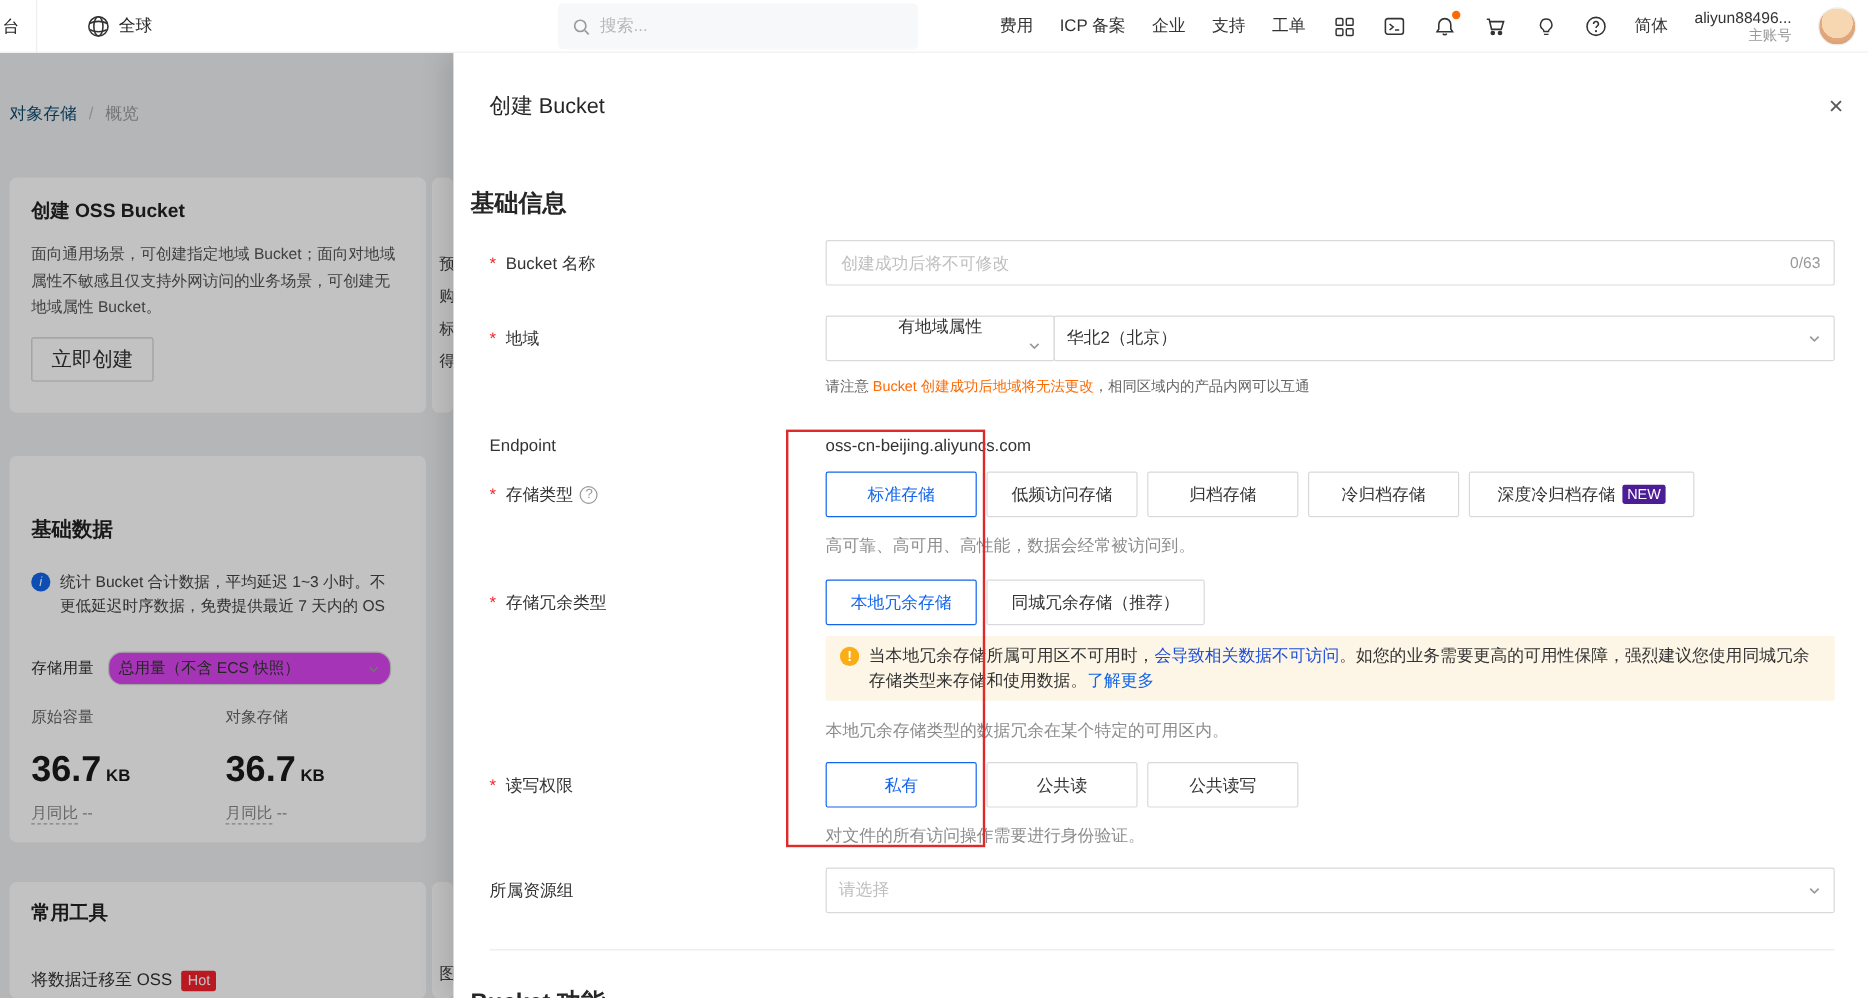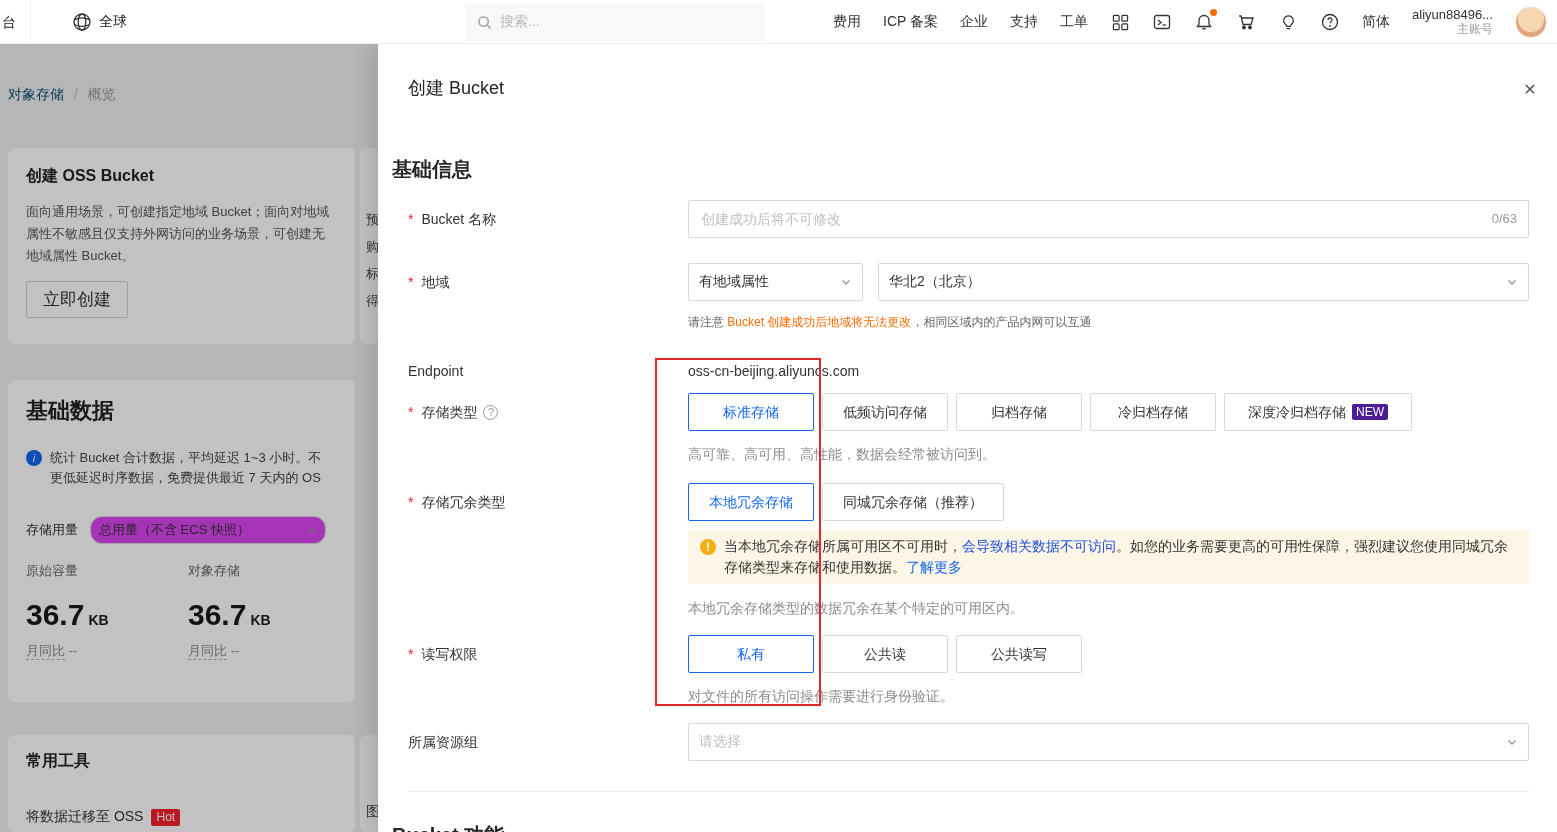--- a/index.html
+++ b/index.html
@@ -30,21 +30,21 @@
   .crumb .sep { color:#bbb; margin:0 6px; }
   .crumb .cur { color:#999; }
   .card { position:absolute; background:#fff; border-radius:6px; }
   .card-create { left:8px; top:104px; width:347px; height:196px; padding:18px; }
   .card-create h3 { font-size:16px; color:#222; }
   .card-create p { margin-top:14px; font-size:13px; line-height:22px; color:#555; }
   .btn-plain { margin-top:14px; display:inline-block; padding:6px 16px; border:1px solid #d0d0d0; border-radius:2px; background:#fff; color:#333; font-size:17px; cursor:pointer; }
   .sliver { left:360px; top:104px; width:18px; height:196px; padding:58px 0 0 6px; line-height:27px; color:#444; font-size:13px; overflow:hidden; }
   .sliver2 { left:360px; top:691px; width:18px; height:97px; padding:68px 0 0 6px; color:#444; font-size:14px; overflow:hidden; }
   .card-stats { left:8px; top:336px; width:347px; height:322px; padding:16px 0 0 18px; overflow:hidden; }
-  .card-stats h3 { font-size:22px; color:#222; }
+  .card-stats h3 { font-size:17px; color:#222;margin-top:34px; }
   .notice { margin-top:22px; display:flex; gap:8px; }
   .ic-info { flex:0 0 16px; width:16px; height:16px; border-radius:50%; background:#1366ec; color:#fff; font-size:11px; font-style:italic; text-align:center; line-height:16px; margin-top:2px; }
   .notice .tx { font-size:13px; line-height:20px; color:#444; white-space:nowrap; }
   .usage-row { margin-top:28px; display:flex; align-items:center; gap:12px; }
   .usage-lbl { font-size:13px; color:#333; }
   .mini-sel { display:flex; align-items:center; gap:8px; border:1px solid #d9d9d9; border-radius:12px; height:28px; padding:0 8px; width:236px; background:#d946ef; font-size:13px; color:#333; cursor:pointer; }
   .mini-sel svg { margin-left:auto; }
   .metrics { margin-top:18px; display:flex; }
   .metric { width:162px; }
   .metric .lb { font-size:13px; color:#666; }
@@ -251,21 +251,21 @@
         </span>
       <input class="txt-input" type="text" placeholder="创建成功后将不可修改" style="">
       <span class="counter">0/63</span>
     </div>
 
     <div class="row" style="top:219px;">
       <span class="lbl">
           <span class="req">*</span>
           <span>地域</span>
         </span>
-      <span class="sel" style="left:280px; width:175px;">
+      <span class="sel" style="left:280px; width:191px;flex-direction:column;">
         <span>有地域属性</span>
         <svg width="12" height="12" viewBox="0 0 12 12" fill="none" stroke="#999" stroke-width="1.4">
             <path d="M2.5 4.5L6 8l3.5-3.5"></path>
           </svg>
       </span>
       <span class="sel" style="left:470px; right:0;">
         <span>华北2（北京）</span>
         <svg width="12" height="12" viewBox="0 0 12 12" fill="none" stroke="#999" stroke-width="1.4">
             <path d="M2.5 4.5L6 8l3.5-3.5"></path>
           </svg>

